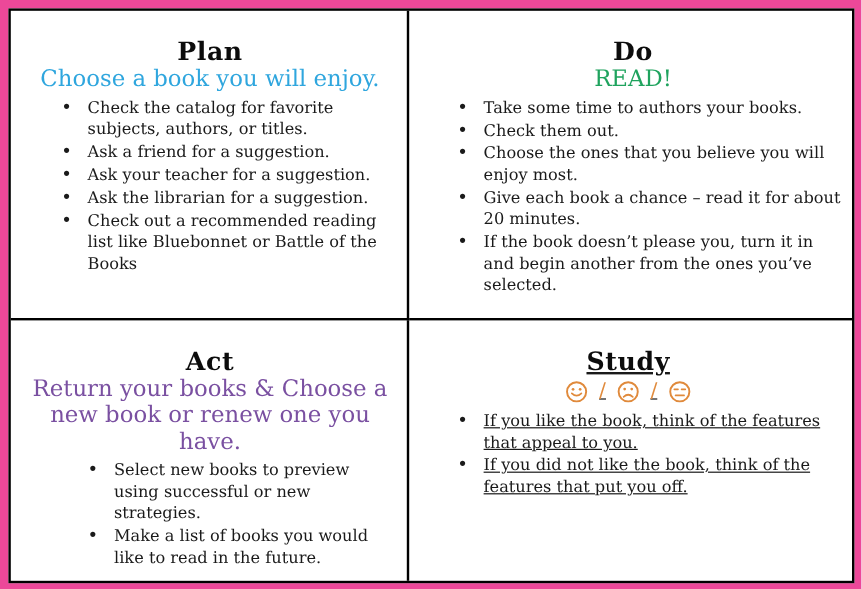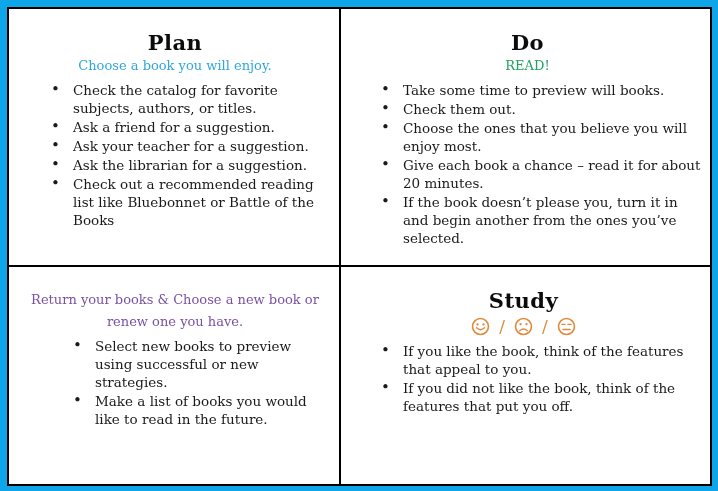--- a/index.html
+++ b/index.html
@@ -1,55 +1,55 @@
 <!DOCTYPE html>
 <html style="--plan_accent: #2fa6de; --do_accent: #1fa35e; --act_accent: #7a50a1; --study_accent: #e08a3c; --border: #000000; --text: #1a1a1a;"><head>
 <meta charset="utf-8">
 <style>
   html, body { margin: 0; padding: 0; background: #ffffff; }
   .page {
     position: relative;
     width: 718px;
     height: 491px;
-    background: #0ea5e9;
+    background: #ec4899;
     font-family: "DejaVu Serif", "Liberation Serif", serif;
     color: var(--text, #1a1a1a);
     overflow: hidden;
   }
   .grid {
     position: absolute;
     left: 7px;
     top: 7px;
     width: 701px;
     height: 475px;
     border: 2px solid var(--border, #000);
     display: grid;
     grid-template-columns: 332px 1fr;
     grid-template-rows: 258px 1fr;
     background: #ffffff;
   }
   .cell { overflow: hidden; box-sizing: border-box; }
   .cell-plan  { border-right: 2px solid var(--border,#000); border-bottom: 2px solid var(--border,#000); padding: 22px 8px 4px 10px; }
   .cell-do    { border-bottom: 2px solid var(--border,#000); padding: 22px 8px 4px 12px; }
   .cell-act   { border-right: 2px solid var(--border,#000); padding: 22px 8px 4px 10px; }
-  .cell-study { padding: 22px 16px 4px 12px; }
+  .cell-study { padding: 22px 16px 4px 12px; text-decoration: underline; }
 
   .title {
     margin: 0;
     text-align: center;
     font-size: 21px;
     line-height: 24px;
     font-weight: 700;
     letter-spacing: .5px;
     color: #0c0c0c;
   }
   .subtitle {
     margin: 0;
     text-align: center;
-    font-size: 13px;
+    font-size: 19px;
     line-height: 22px;
     font-weight: 400;
   }
   .subtitle .bold { font-weight: 400; }
   .accent-plan  { color: var(--plan_accent,  #2fa6de); }
   .accent-do    { color: var(--do_accent,    #1fa35e); }
   .accent-act   { color: var(--act_accent,   #7a50a1); }
   .accent-study { color: var(--study_accent, #e08a3c); }
 
   .faces {
@@ -96,29 +96,30 @@
         <li>Ask your teacher for a suggestion.</li>
         <li>Ask the librarian for a suggestion.</li>
         <li>Check out a recommended reading list like Bluebonnet or Battle of the Books</li>
       </ul>
     </section>
 
     <section class="cell cell-do">
       <h2 class="title">Do</h2>
       <p class="subtitle accent-do">READ!</p>
       <ul class="bullets">
-        <li>Take some time to preview will books.</li>
+        <li>Take some time to authors your books.</li>
         <li>Check them out.</li>
         <li>Choose the ones that you believe you will enjoy most.</li>
         <li>Give each book a chance – read it for about 20 minutes.</li>
         <li>If the book doesn’t please you, turn it in and begin another from the ones you’ve selected.</li>
       </ul>
     </section>
 
     <section class="cell cell-act">
+      <h2 class="title">Act</h2>
       <p class="subtitle accent-act"><span class="bold">Return</span><span> your books &amp; </span><span class="bold">Choose</span><span> a new book or renew one you have.</span></p>
       <ul class="bullets bullets-deep">
         <li>Select new books to preview using successful or new strategies.</li>
         <li>Make a list of books you would like to read in the future.</li>
       </ul>
     </section>
 
     <section class="cell cell-study">
       <h2 class="title">Study</h2>
       <div class="faces accent-study">

